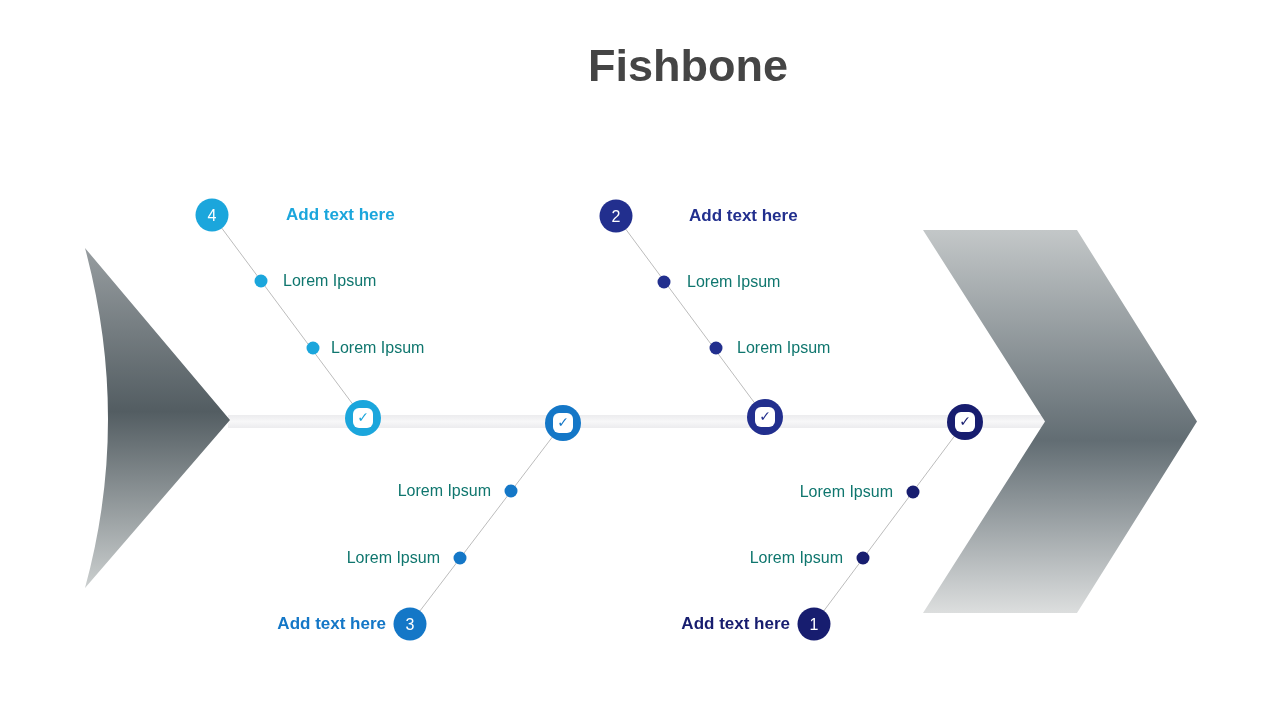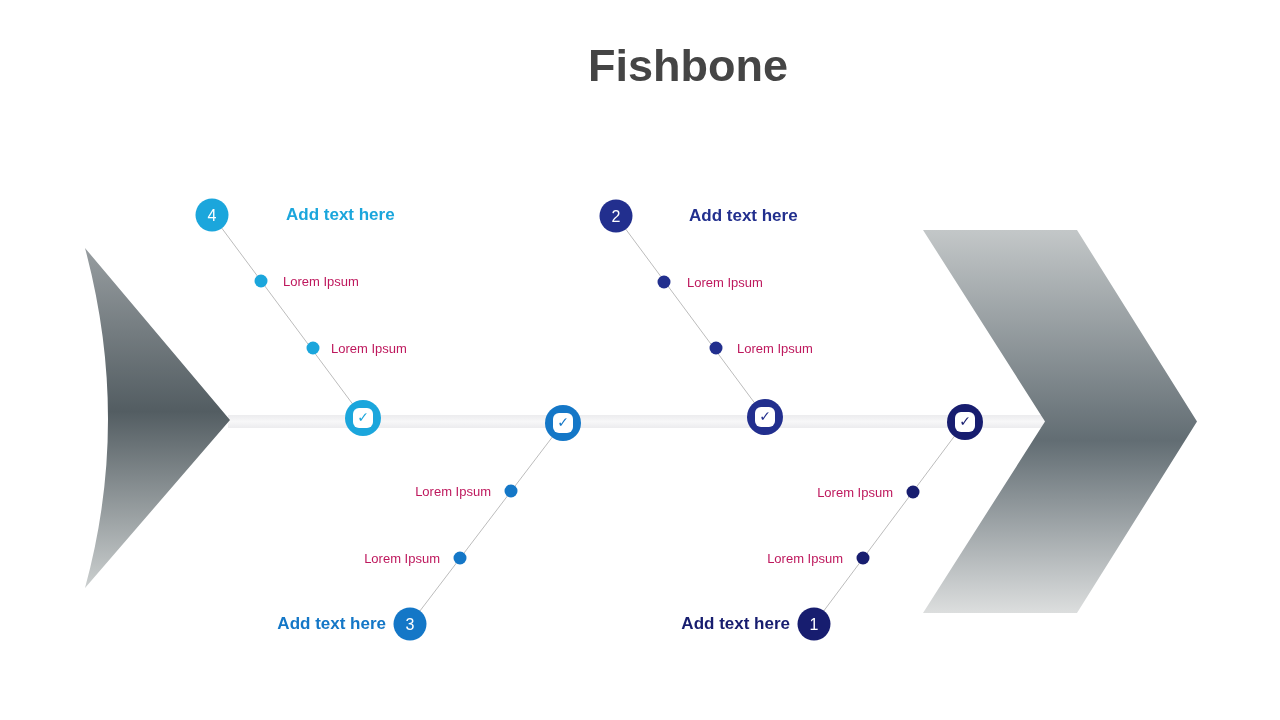--- a/index.html
+++ b/index.html
@@ -42,21 +42,21 @@
   .check{font-size:14px;font-weight:900;line-height:1;transform:translateY(-1px);}
   .dot{
     position:absolute;width:13px;height:13px;border-radius:50%;
     transform:translate(-50%,-50%);
   }
   .add-label{
     position:absolute;font-size:17px;font-weight:700;
     transform:translateY(-50%);white-space:nowrap;margin-left:48px;
   }
   .lorem{
-    position:absolute;font-size:13px;color:#be185d;
+    position:absolute;font-size:16px;color:#0f766e;
     transform:translateY(-50%);white-space:nowrap;
   }
   .ta-r{text-align:right;}
 </style>
 </head>
 <body>
 
 <div class="stage">
 
   <svg class="bg-layer" viewBox="0 0 1280 720">

